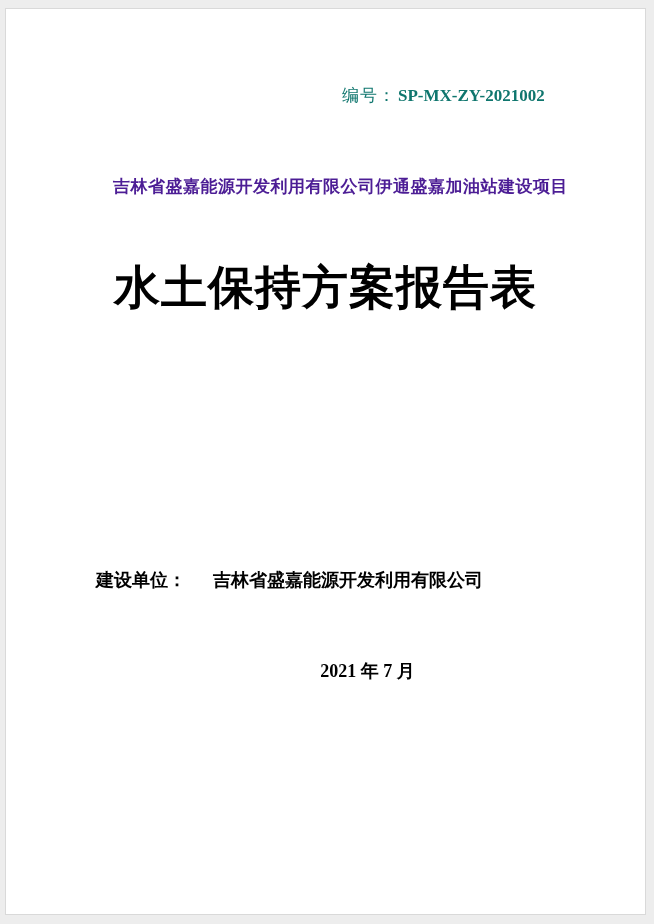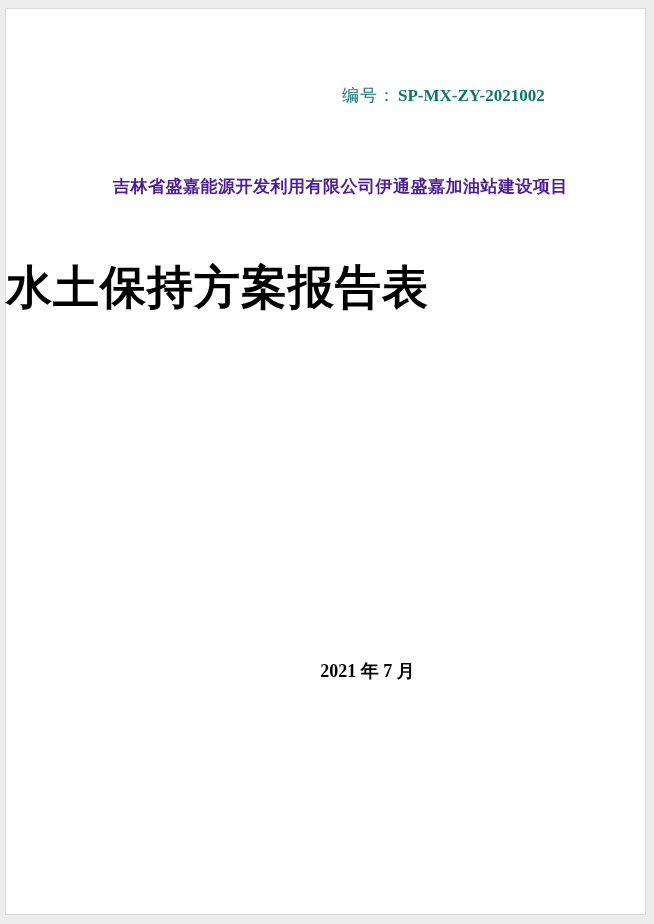--- a/index.html
+++ b/index.html
@@ -48,20 +48,21 @@
     letter-spacing: 0.5px;
     white-space: nowrap;
   }
 
   .main-title {
     position: absolute;
     left: 0;
     top: 248px;
     width: 100%;
     margin: 0;
+    text-align: center;
     font-family: "Liberation Sans", "DejaVu Sans", sans-serif;
     font-weight: bold;
     font-size: 46px;
     line-height: 60px;
     color: #000000;
     letter-spacing: 1px;
     white-space: nowrap;
   }
 
   .unit-line {
@@ -100,17 +101,21 @@
 <div class="sheet">
 
   <div class="doc-number">
     <span class="label">编号：</span><span class="value">SP-MX-ZY-2021002</span>
   </div>
 
   <div class="project-title">吉林省盛嘉能源开发利用有限公司伊通盛嘉加油站建设项目</div>
 
   <h1 class="main-title">水土保持方案报告表</h1>
 
+  <div class="unit-line builder-row">
+    <span class="unit-label">建设单位：</span>
+    <span class="unit-value">吉林省盛嘉能源开发利用有限公司</span>
+  </div>
 
 
   <div class="date-line">2021 年 7 月</div>
 
 </div>
 
 </body></html>

